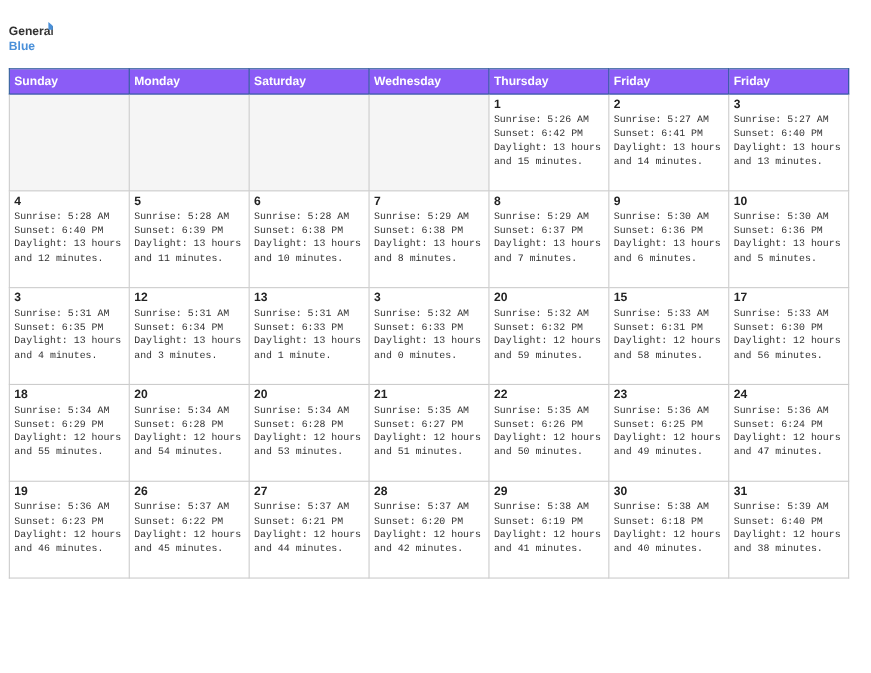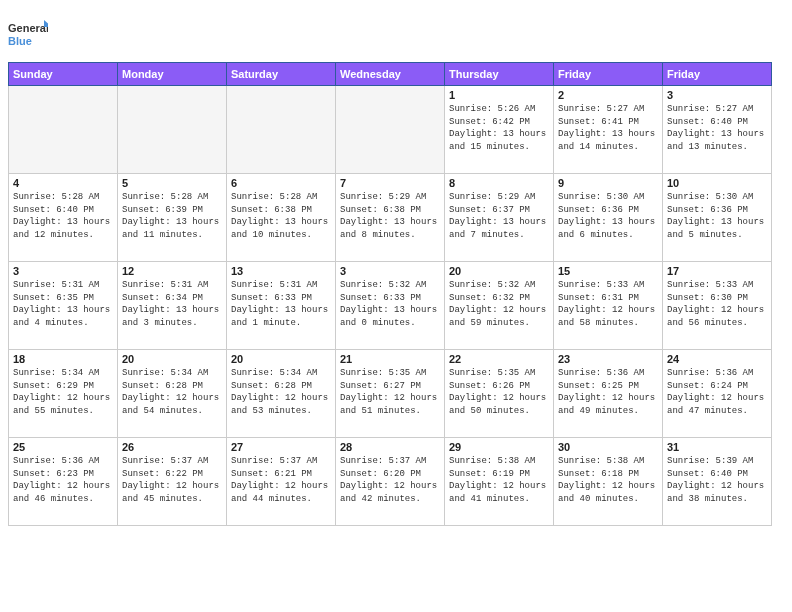--- a/index.html
+++ b/index.html
@@ -289,21 +289,21 @@
           <td>
             <span class="day-num">24</span>
             <div class="day-info" style="white-space: pre-line;">Sunrise: 5:36 AM
 Sunset: 6:24 PM
 Daylight: 12 hours
 and 47 minutes.</div>
           </td>
         </tr>
         <tr>
           <td>
-            <span class="day-num">25</span>
+            <span class="day-num">19</span>
             <div class="day-info" style="white-space: pre-line;">Sunrise: 5:36 AM
 Sunset: 6:23 PM
 Daylight: 12 hours
 and 46 minutes.</div>
           </td>
           <td>
             <span class="day-num">26</span>
             <div class="day-info" style="white-space: pre-line;">Sunrise: 5:37 AM
 Sunset: 6:22 PM
 Daylight: 12 hours

